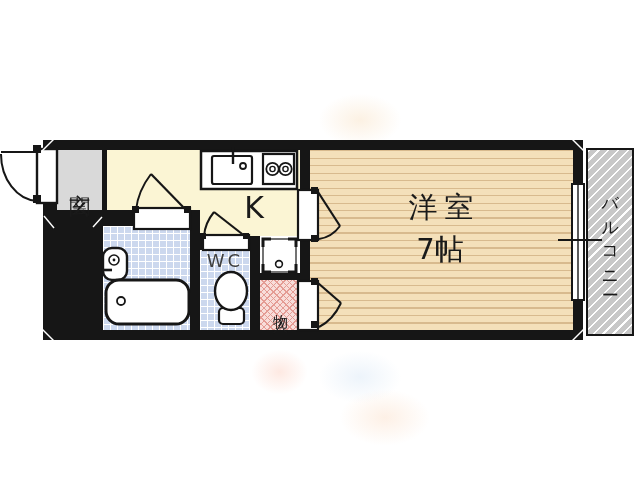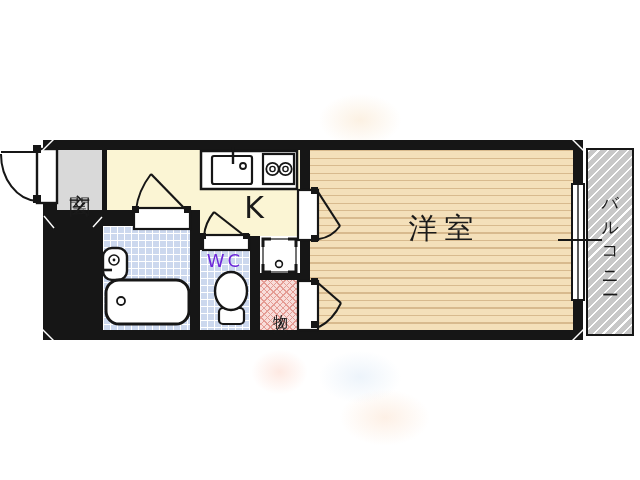--- a/index.html
+++ b/index.html
@@ -48,21 +48,21 @@
   .f-balcony{left:586px;top:148px;width:48px;height:188px;box-sizing:border-box;
       border:2px solid #161616;background:
       repeating-linear-gradient(135deg,#ffffff 0 1.5px,transparent 1.5px 7px),#c8c8c8;}
   
   .label{position:absolute;display:flex;align-items:center;justify-content:center;
          color:#1a1a1a;line-height:1.25;}
   .vert{writing-mode:vertical-rl;text-orientation:upright;}
   .l-genkan{left:57px;top:152px;width:45px;height:58px;font-size:21px;letter-spacing:4px;}
   .l-kitchen{left:234px;top:190px;width:40px;height:36px;font-size:30px;}
   .l-bath{left:113px;top:236px;width:80px;height:22px;font-size:19px;letter-spacing:5px;}
-  .l-wc{left:200px;top:250px;width:50px;height:22px;font-size:18px;letter-spacing:3px;color:#6d28d9;}
+  .l-wc{left:200px;top:250px;width:50px;height:22px;font-size:18px;letter-spacing:3px;color:#404040;}
   .l-storage{left:260px;top:282px;width:40px;height:46px;font-size:15px;letter-spacing:2px;}
   .l-room{left:350px;top:185px;width:180px;height:86px;flex-direction:column;font-size:29px;}
   .l-room .line1{letter-spacing:7px;margin-left:9px;}
   .l-room .line2{margin-top:5px;}
   .l-balcony{left:588px;top:163px;width:44px;height:150px;font-size:17px;letter-spacing:6px;}
   svg.overlay{position:absolute;left:0;top:0;width:640px;height:480px;}
 </style>
 </head>
 <body>
 
@@ -199,16 +199,17 @@
       <path d="M 93 227 L 102 217"></path>
     </g>
   </svg>
 
   <div class="label vert l-genkan">玄関</div>
   <div class="label l-kitchen">K</div>
   <div class="label l-wc">WC</div>
   <div class="label vert l-storage">物入</div>
   <div class="label l-room">
     <span class="line1">洋室</span>
+    <span class="line2">7帖</span>
   </div>
   <div class="label vert l-balcony">バルコニー</div>
 
 </div>
 
 </body></html>

